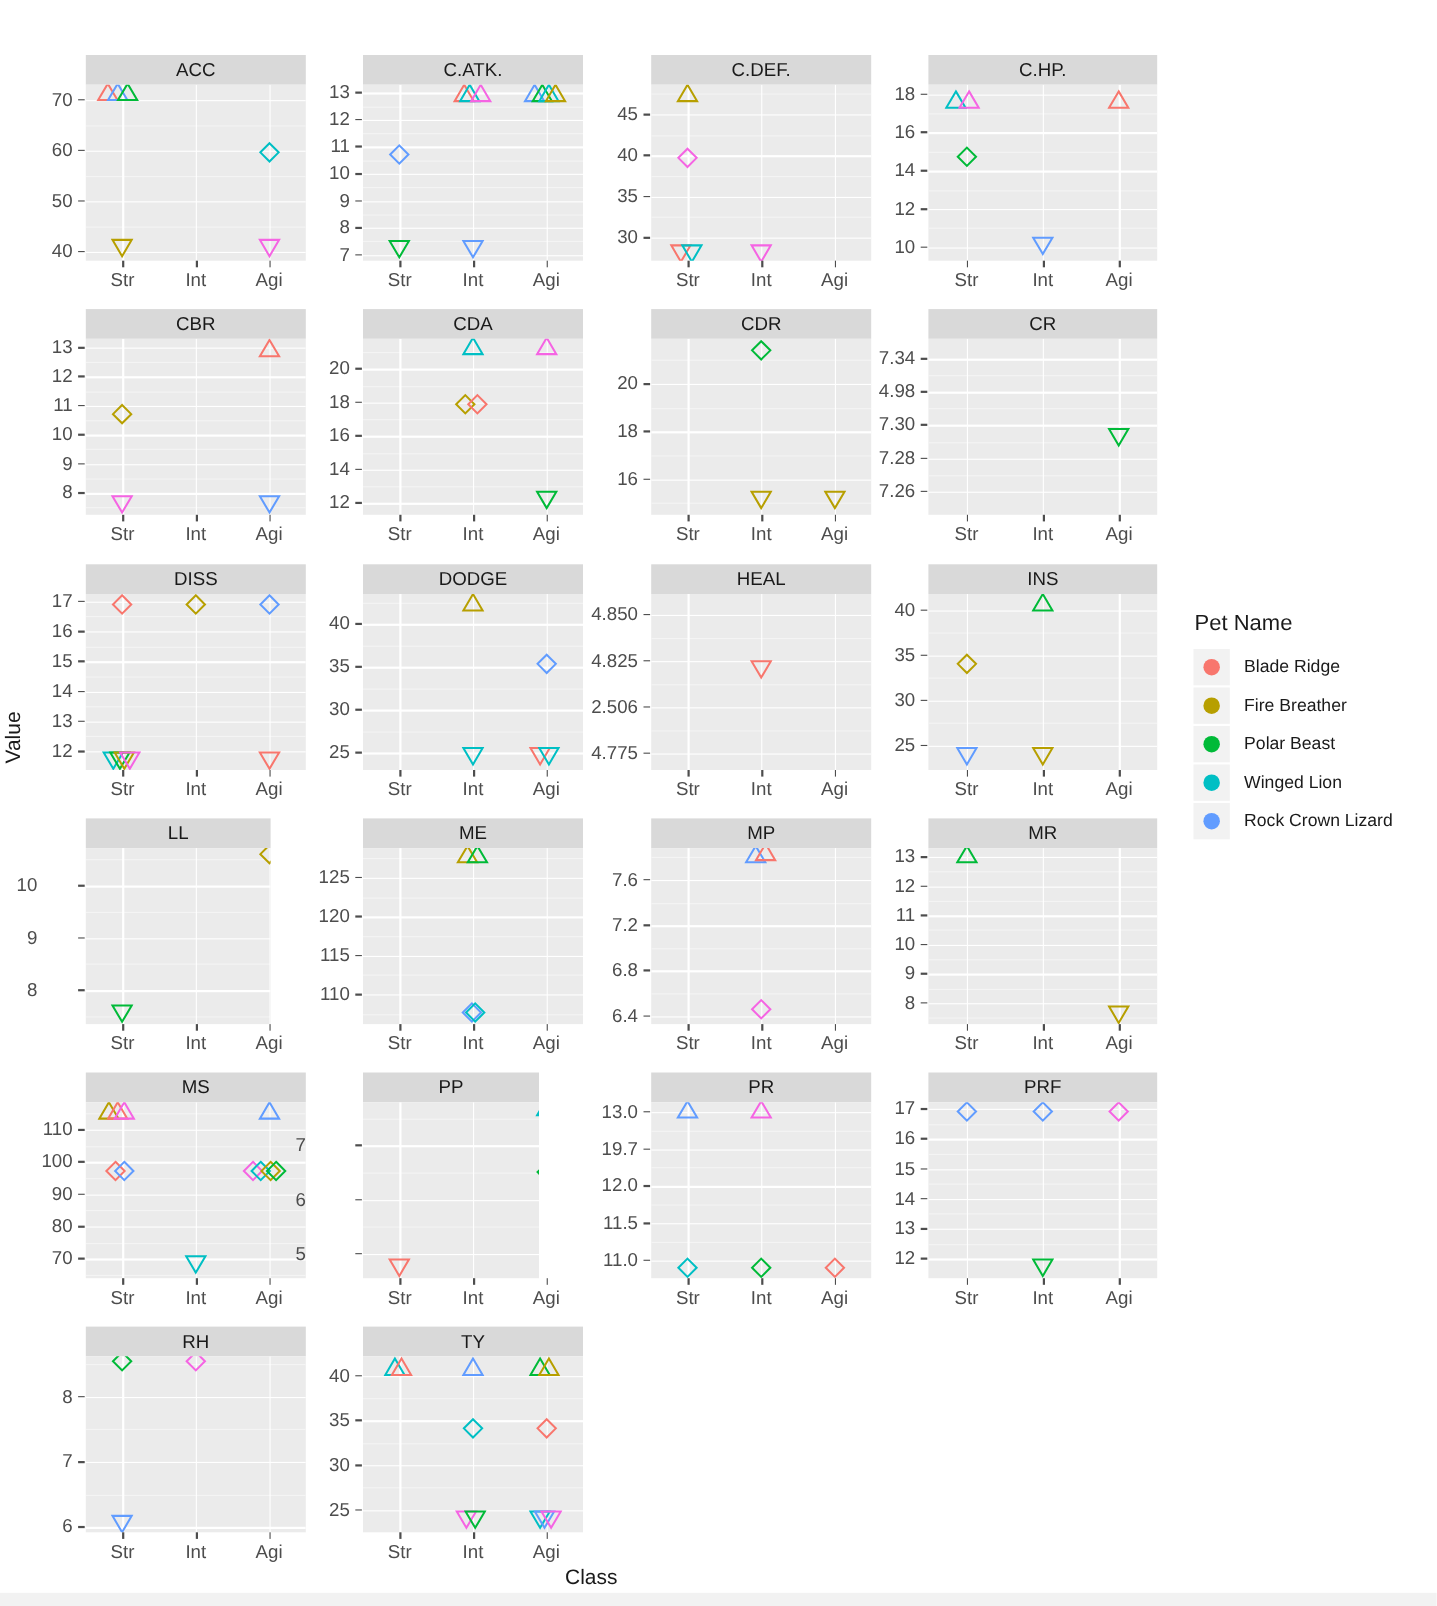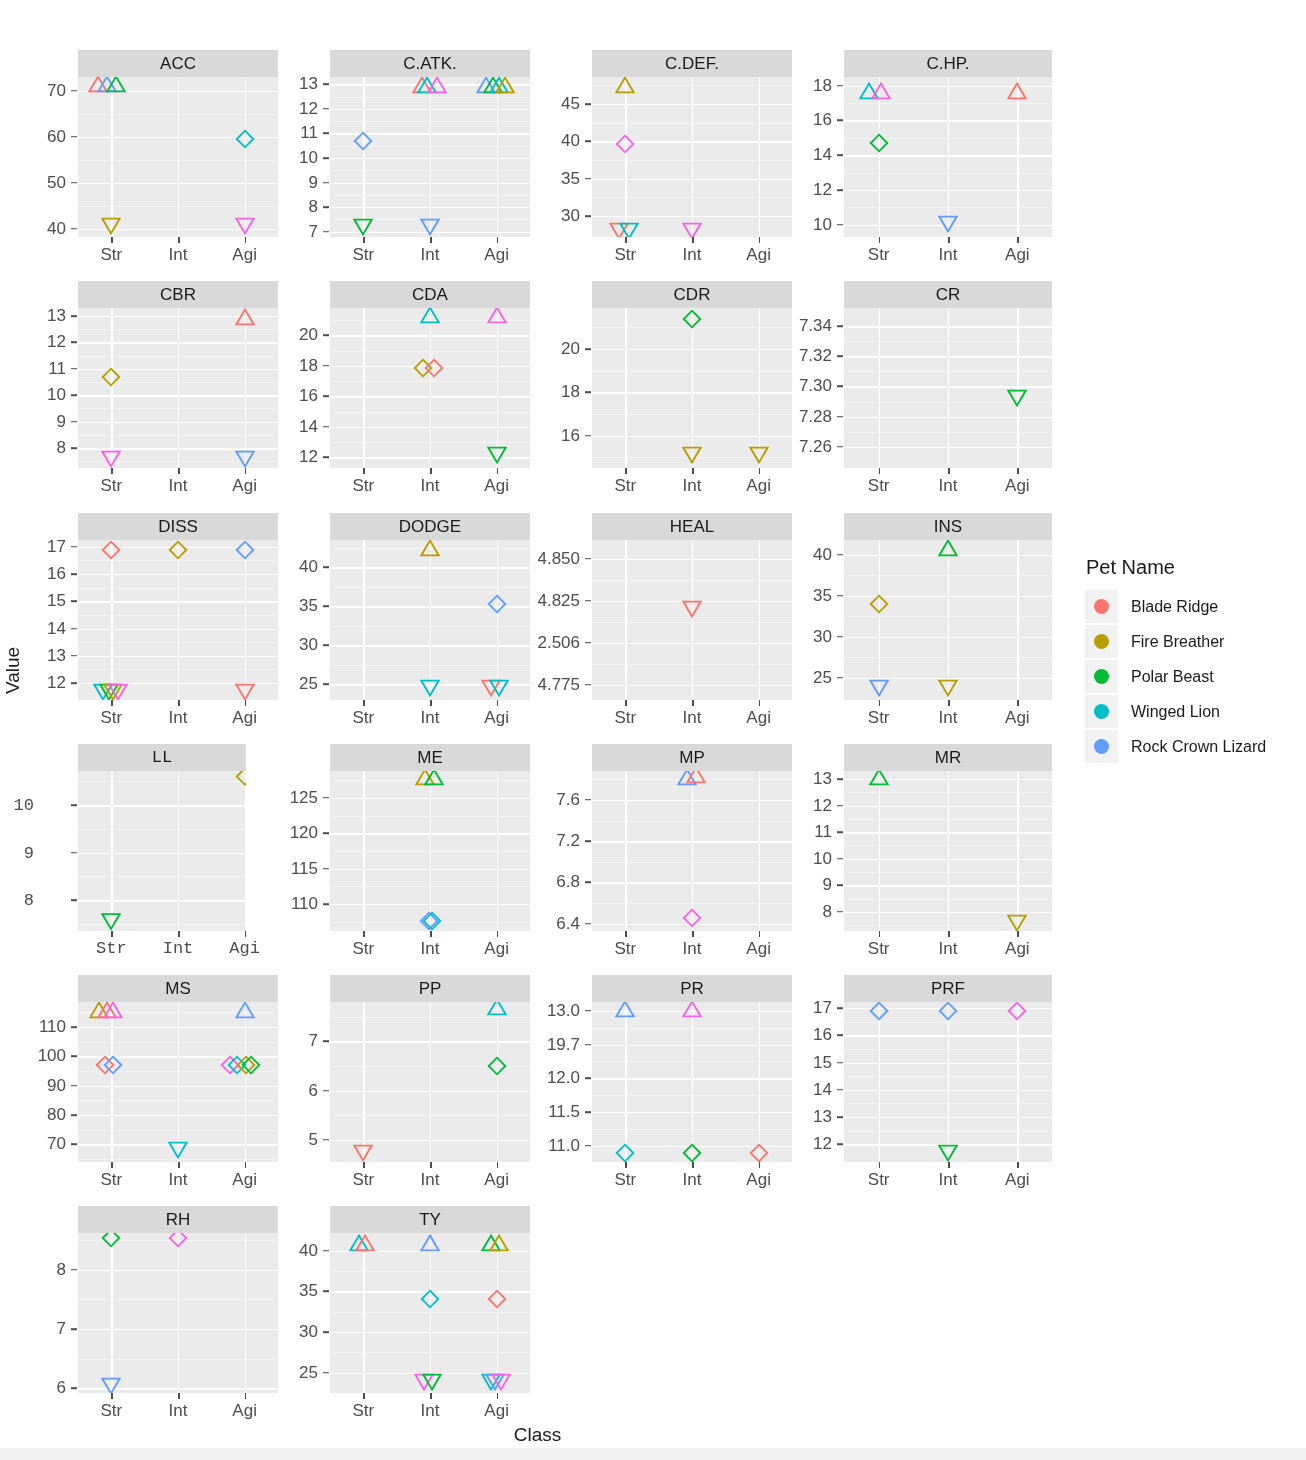--- a/index.html
+++ b/index.html
@@ -447,21 +447,21 @@
           <div class="mk" title="CR / Polar Beast / Agi = 7.291" style="left: 173.333px; top: 92.0755px;"><svg width="21" height="21" viewBox="0 0 24 24">
               <path d="M12 20.5 L2 3.5 L22 3.5 Z" fill="none" stroke="#00BA38" stroke-width="2.1"></path>
             </svg></div>
         </div>
         <div class="ylab" style="right: 220px; top: 165.868px; width: 70px;">7.26</div>
         <div class="ytick" style="left: -7px; top: 165.868px;"></div>
         <div class="ylab" style="right: 220px; top: 135.679px; width: 70px;">7.28</div>
         <div class="ytick" style="left: -7px; top: 135.679px;"></div>
         <div class="ylab" style="right: 220px; top: 105.491px; width: 70px;">7.30</div>
         <div class="ytick" style="left: -7px; top: 105.491px;"></div>
-        <div class="ylab" style="right: 220px; top: 75.3019px; width: 70px;">7.32</div>
+        <div class="ylab" style="right: 220px; top: 75.3019px; width: 70px;">4.98</div>
         <div class="ytick" style="left: -7px; top: 75.3019px;"></div>
         <div class="ylab" style="right: 220px; top: 45.1132px; width: 70px;">7.34</div>
         <div class="ytick" style="left: -7px; top: 45.1132px;"></div>
         <div class="xtick" style="left: 34.6667px; top: 187px;"></div>
         <div class="xlab" style="left: 34.6667px; top: 195px;">Str</div>
         <div class="xtick" style="left: 104px; top: 187px;"></div>
         <div class="xlab" style="left: 104px; top: 195px;">Int</div>
         <div class="xtick" style="left: 173.333px; top: 187px;"></div>
         <div class="xlab" style="left: 173.333px; top: 195px;">Agi</div>
       </div>
@@ -637,21 +637,21 @@
         <div class="ytick" style="left: -7px; top: 82.7949px;"></div>
         <div class="ylab" style="right: 220px; top: 41.7692px; width: 70px;">40</div>
         <div class="ytick" style="left: -7px; top: 41.7692px;"></div>
         <div class="xtick" style="left: 34.6667px; top: 187px;"></div>
         <div class="xlab" style="left: 34.6667px; top: 195px;">Str</div>
         <div class="xtick" style="left: 104px; top: 187px;"></div>
         <div class="xlab" style="left: 104px; top: 195px;">Int</div>
         <div class="xtick" style="left: 173.333px; top: 187px;"></div>
         <div class="xlab" style="left: 173.333px; top: 195px;">Agi</div>
       </div>
-      <div class="facet" style="left: 78px; top: 744px; width: 168px; height: 210px; font-family: Liberation Mono, monospace;">
+      <div class="facet" style="left: 78px; top: 744px; width: 168px; height: 210px;">
         <div class="strip">LL</div>
         <div class="panel" style="height: 160px;">
           <div class="gridline-minor" style="top: 152.878px;"></div>
           <div class="gridline-minor" style="top: 105.401px;"></div>
           <div class="gridline-minor" style="top: 57.9228px;"></div>
           <div class="gridline-minor" style="top: 10.4451px;"></div>
           <div class="gridline-major" style="top: 129.139px;"></div>
           <div class="gridline-major" style="top: 81.6617px;"></div>
           <div class="gridline-major" style="top: 34.184px;"></div>
           <div class="vgrid-major" style="left: 33.3333px;"></div>
@@ -864,21 +864,21 @@
         <div class="ytick" style="left: -7px; top: 81.3119px;"></div>
         <div class="ylab" style="right: 212px; top: 51.9541px; width: 70px;">110</div>
         <div class="ytick" style="left: -7px; top: 51.9541px;"></div>
         <div class="xtick" style="left: 33.3333px; top: 187px;"></div>
         <div class="xlab" style="left: 33.3333px; top: 195px;">Str</div>
         <div class="xtick" style="left: 100px; top: 187px;"></div>
         <div class="xlab" style="left: 100px; top: 195px;">Int</div>
         <div class="xtick" style="left: 166.667px; top: 187px;"></div>
         <div class="xlab" style="left: 166.667px; top: 195px;">Agi</div>
       </div>
-      <div class="facet" style="left: 330px; top: 975px; width: 200px; height: 210px;">
+      <div class="facet" style="left: 330px; top: 975px; width: 160px; height: 210px;">
         <div class="strip">PP</div>
         <div class="panel" style="height: 160px;">
           <div class="gridline-minor" style="top: 113.231px;"></div>
           <div class="gridline-minor" style="top: 64px;"></div>
           <div class="gridline-minor" style="top: 14.7692px;"></div>
           <div class="gridline-major" style="top: 137.846px;"></div>
           <div class="gridline-major" style="top: 88.6154px;"></div>
           <div class="gridline-major" style="top: 39.3846px;"></div>
           <div class="vgrid-major" style="left: 33.3333px;"></div>
           <div class="vgrid-major" style="left: 100px;"></div>

